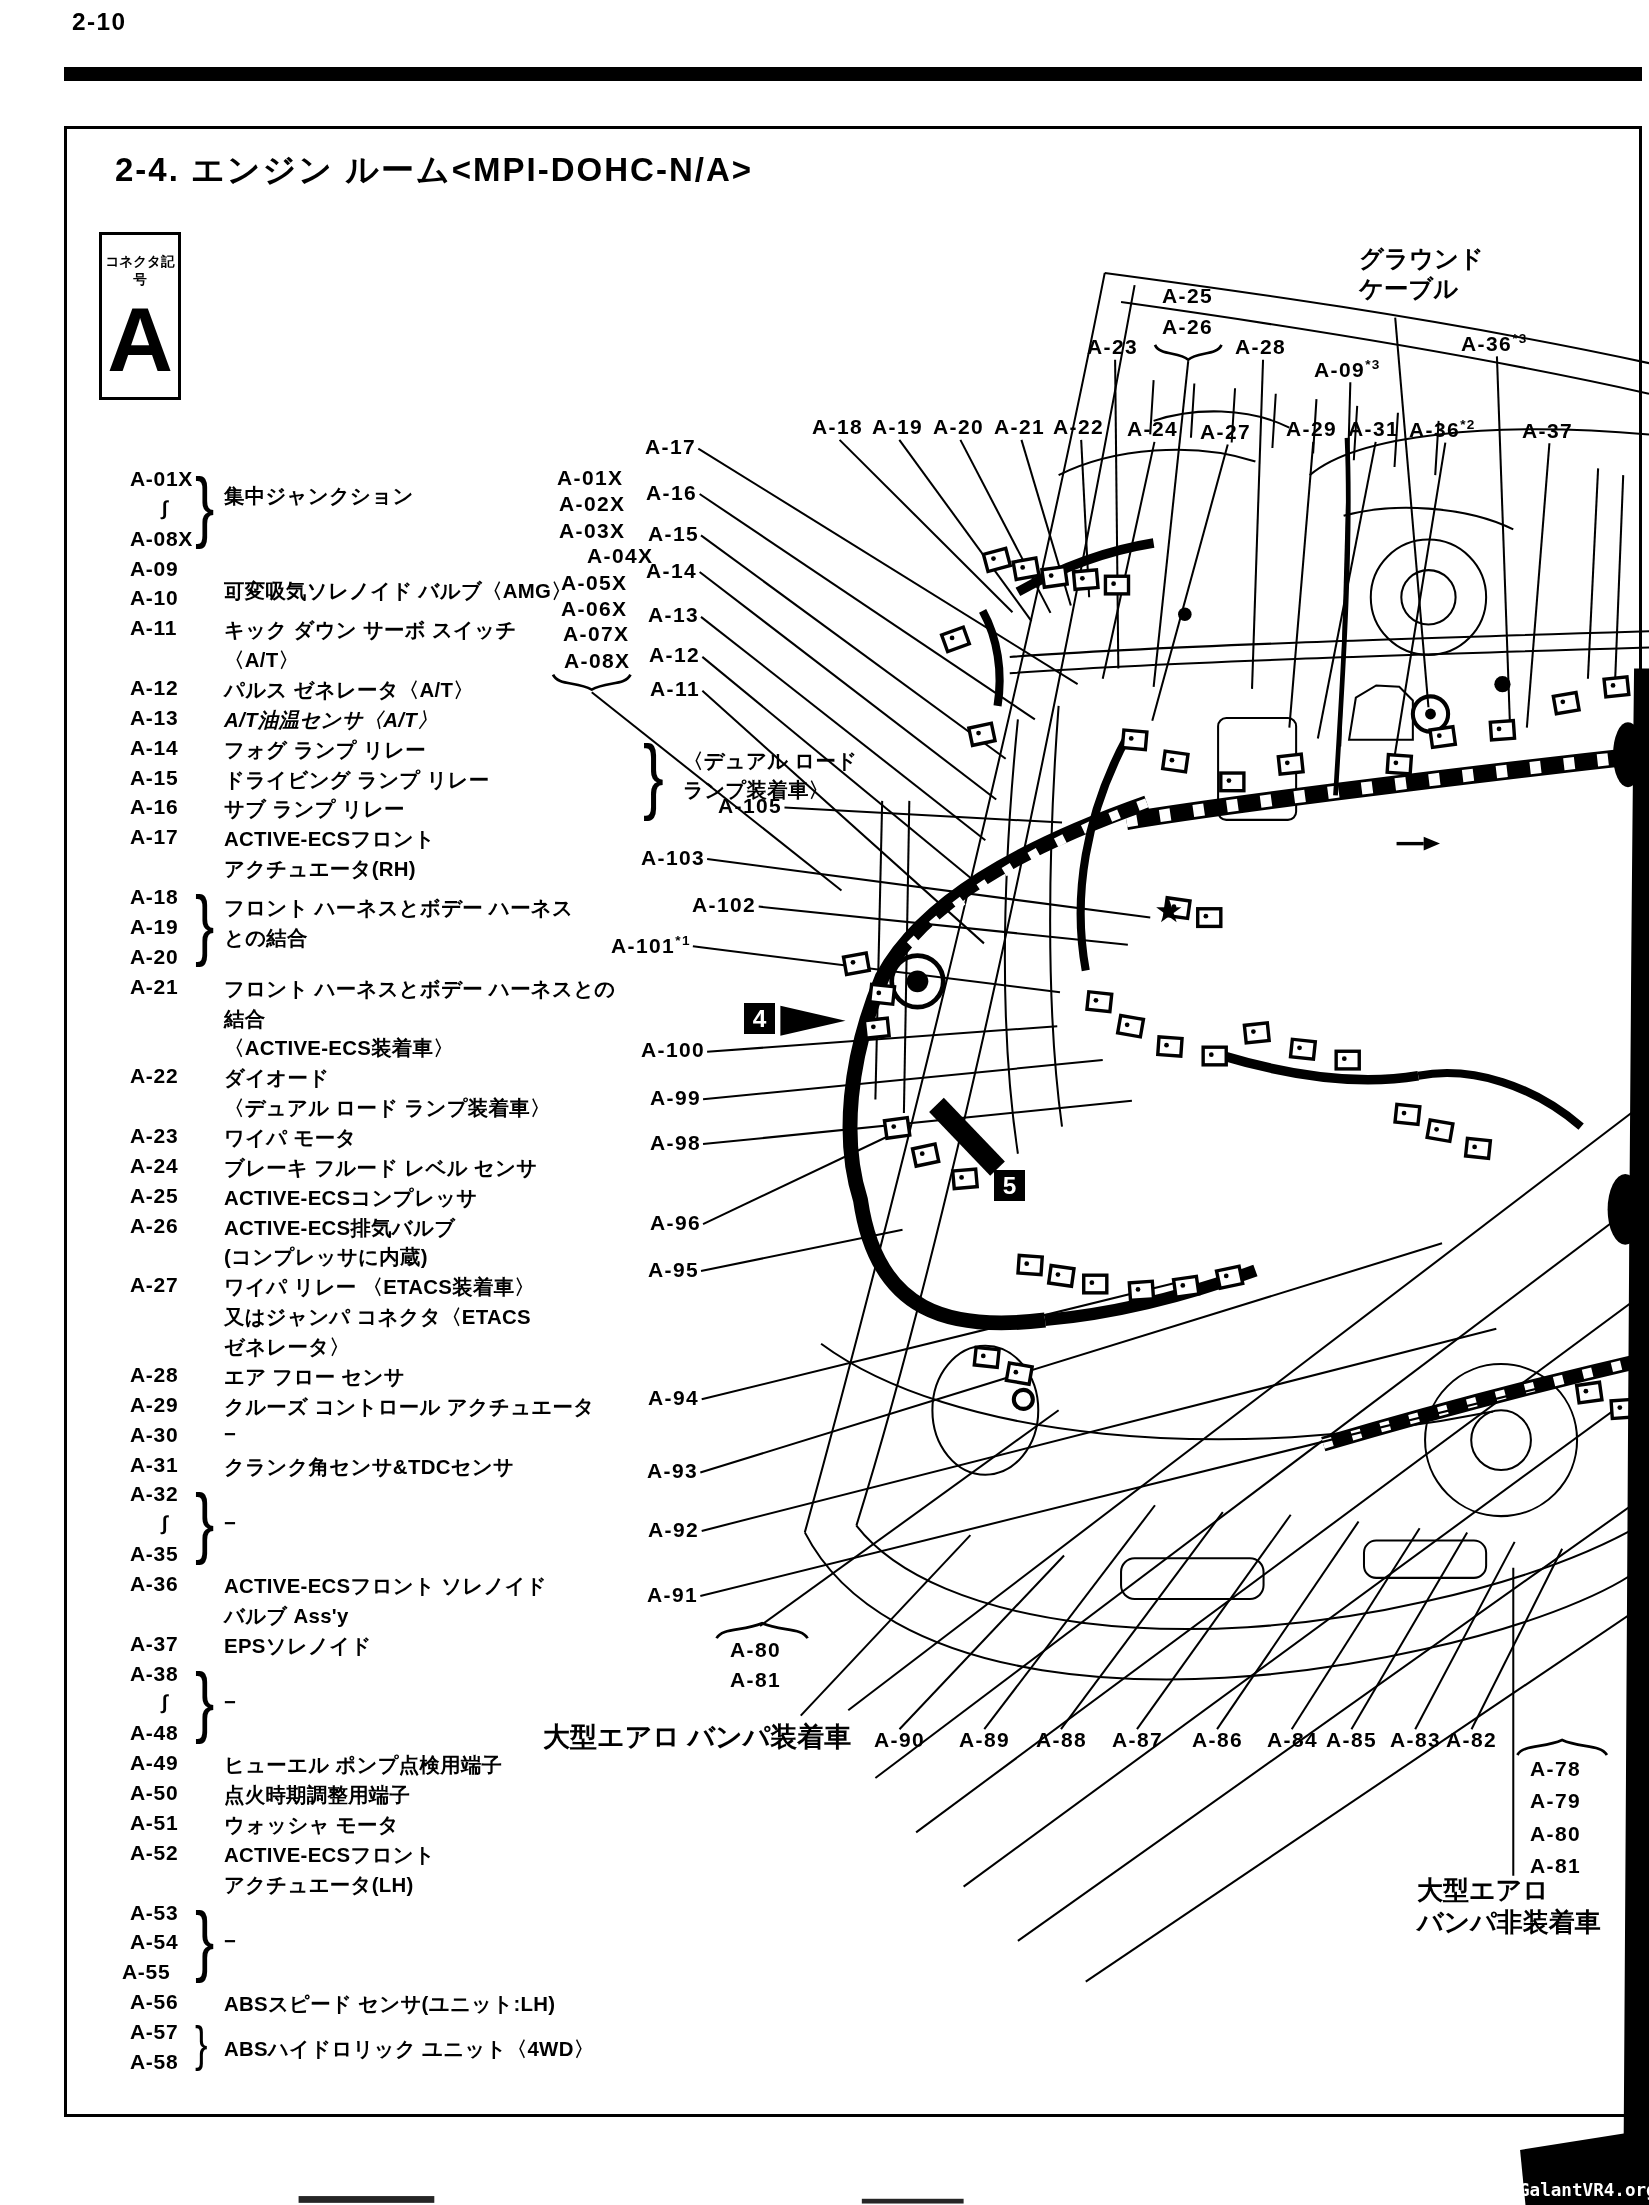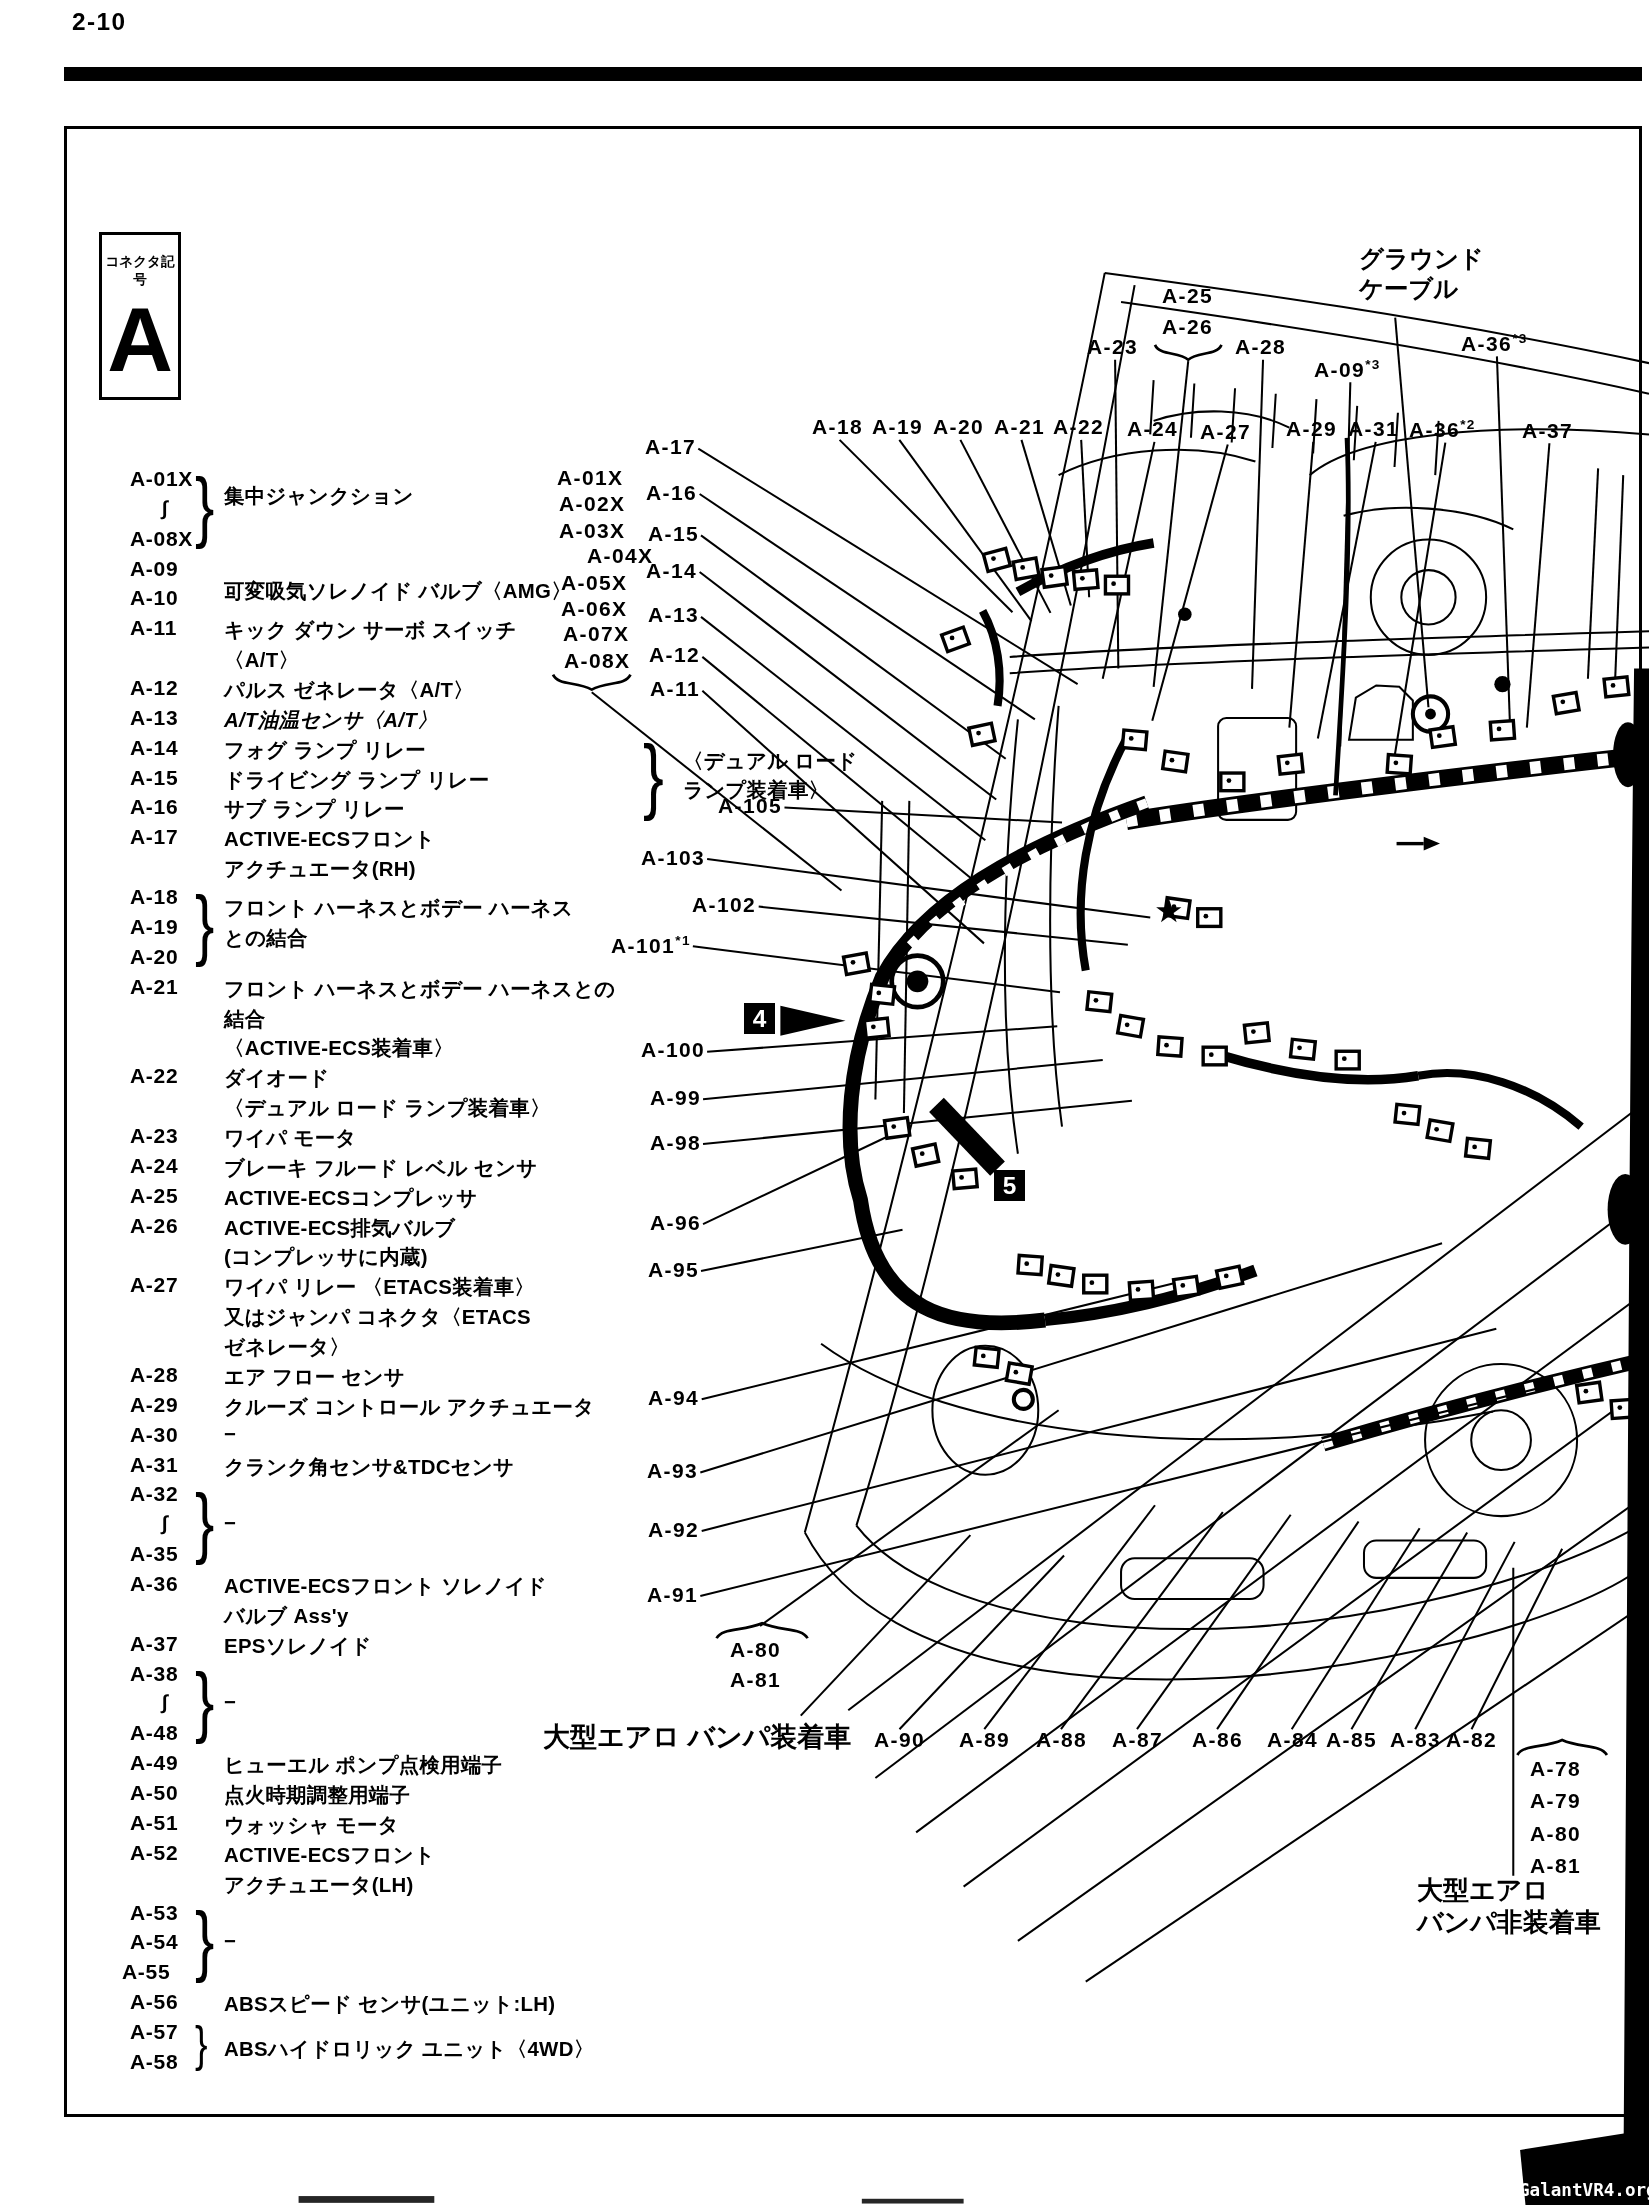--- a/index.html
+++ b/index.html
@@ -29,20 +29,21 @@
 </style>
 </head>
 <body>
 
 <div id="page">
 
   <div id="page-number" class="abs">2-10</div>
   <div id="header-bar" class="abs"></div>
 
   <div id="content-border" class="abs"></div>
+  <div id="section-title" class="abs">2-4. エンジン ルーム&lt;MPI-DOHC-N/A&gt;</div>
 
   <div id="connector-box" class="abs">
     <span id="connector-caption">コネクタ記号</span>
     <span id="connector-letter">A</span>
   </div>
 
   <svg id="art" width="1649" height="2205" viewBox="0 0 2430 3249">
     <g stroke="#000" fill="none" stroke-width="3">
       <path d="M1628,402 C1530,900 1340,1700 1186,2258"></path>
       <path d="M1672,420 C1575,950 1420,1740 1262,2248"></path>

